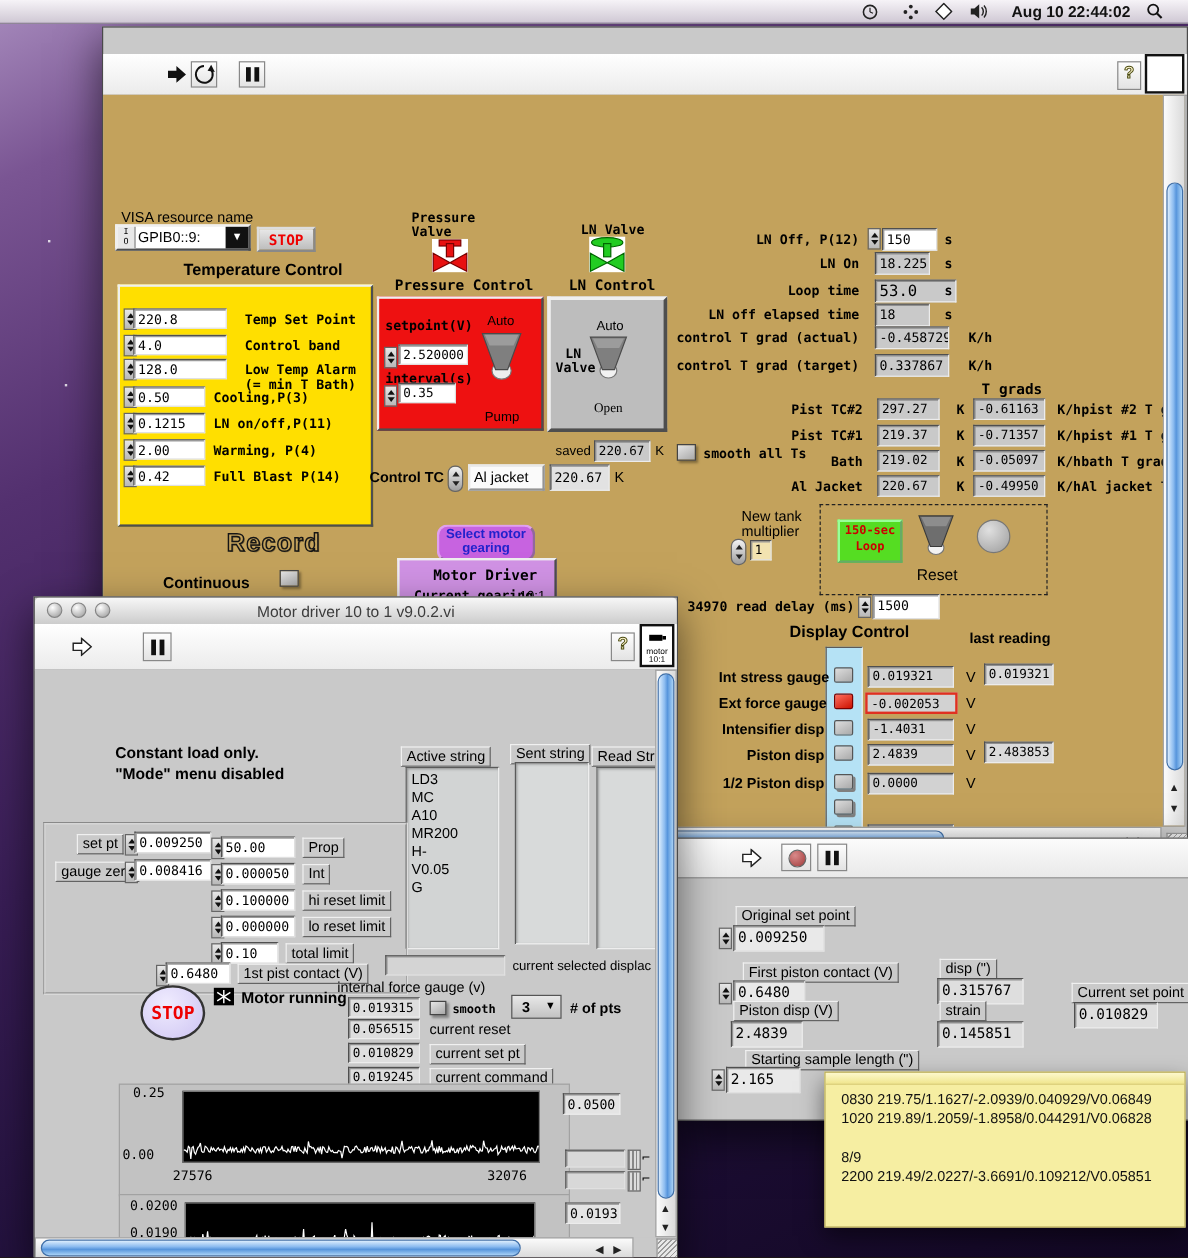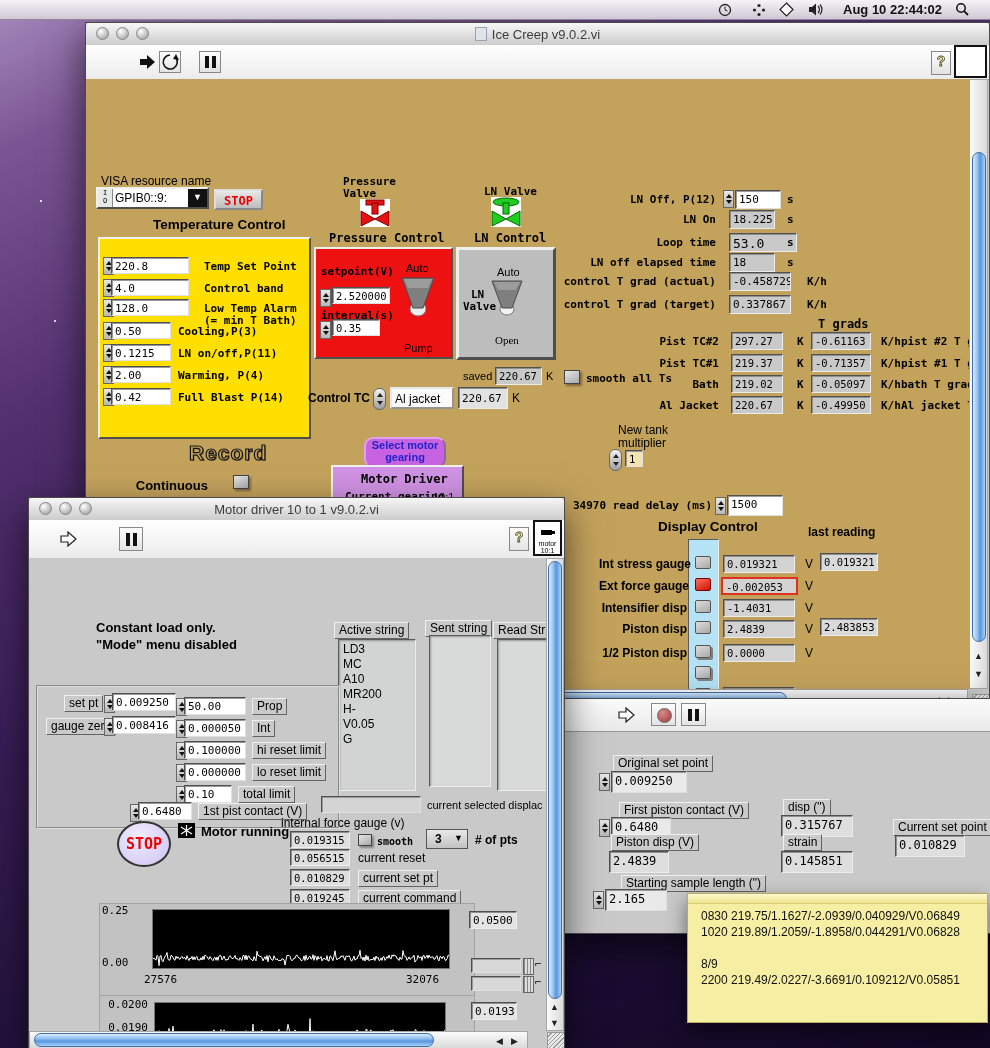--- a/index.html
+++ b/index.html
@@ -59,28 +59,20 @@
 </style>
 </head>
 <body>
 
 <div id="screen" style="--tan: #c3a25c; --yellow: #ffdf00; --red: #ee1111; --purple: #d092e4; --green: #55dd22; --blue: #b5e2f5;">
 
   <div class="abs" style="left:40px;top:200px;width:2px;height:2px;background:#fff;opacity:.8;
     box-shadow:14px 120px #fff,-10px 310px #ddd,30px 420px #fff,8px 640px #ccc,22px 780px #fff,870px 690px #eee,900px 760px #fff,835px 820px #ddd,910px 640px #fff;"></div>
 
   <div class="win" id="win-ice" style="left:85px;top:22px;width:903px;height:688px;">
-    <div class="titlebar">
-      <div class="tl" style="left:10px;"></div>
-      <div class="tl" style="left:30px;"></div>
-      <div class="tl" style="left:50px;"></div>
-      <div class="title">
-        <span class="abs" style="position:relative;display:inline-block;width:10px;height:12px;background:#dfe3ea;border:1px solid #9aa2b5;vertical-align:-2px;margin-right:5px;"></span><span>Ice Creep v9.0.2.vi</span>
-      </div>
-    </div>
     <div class="toolbar" style="top:22px;height:34px;">
       <svg class="abs" style="left:52px;top:9px;" width="18" height="16">
           <path d="M2 5 h7 V1 l8 7 -8 7 V11 H2 z" fill="#111"></path>
         </svg>
       <div class="tbtn" style="left:73px;top:6px;width:22px;height:22px;">
         <svg width="20" height="20" style="margin:0">
             <path d="M10 3 a7 7 0 1 0 6 3" fill="none" stroke="#111" stroke-width="1.6"></path>
             <polygon points="16,2 19,8 13,7" fill="#111"></polygon>
           </svg>
       </div>
@@ -241,20 +233,33 @@
           <div class="ind" style="left: 212px; top: 67px; width: 60px; height: 18px; position: absolute;">-0.49950</div>
           <div class="lvb f11" style="left: 282px; top: 70px; position: absolute;">K/h</div>
           <div class="lvb f11" style="left: 302px; top: 70px; width: 72px; overflow: hidden; position: absolute;">Al jacket T grad</div>
         </div>
 
       <div class="abs sys f12" style="left:532px;top:344px;">New tank</div>
       <div class="abs sys f12" style="left:532px;top:357px;">multiplier</div>
       <div class="rspin" style="left:523px;top:370px;"></div>
       <div class="abs fld" style="left:539px;top:371px;width:18px;height:17px;background:#f2e3b0;">1</div>
 
+      <div class="abs" style="left:597px;top:341px;width:188px;height:74px;border:1px dashed #222;">
+        <div class="abs" style="left:14px;top:12px;width:54px;height:36px;background:var(--green);border:2px outset #9f9;box-sizing:border-box;text-align:center;">
+          <div class="lvb f10" style="color:#c00;line-height:15px;">150-sec</div>
+          <div class="lvb f10" style="color:#c00;line-height:12px;">Loop</div>
+        </div>
+        <svg class="abs" style="left:79px;top:6px;" width="34" height="38" viewBox="0 0 36 40">
+          <ellipse cx="18" cy="31" rx="7" ry="6" fill="#f2f2f2" stroke="#777"></ellipse>
+          <polygon points="3,3 33,3 23,30 13,30" fill="#6e6e6e" stroke="#3a3a3a"></polygon>
+          <polygon points="5,4 31,4 27,12 9,12" fill="#8d8d8d"></polygon>
+        </svg>
+        <div class="abs sys f13" style="left:80px;top:50px;">Reset</div>
+        <div class="abs" style="left:130px;top:12px;width:26px;height:26px;border-radius:50%;background:radial-gradient(circle at 35% 30%,#e0e0e0,#9c9c9c);border:1px solid #777;"></div>
+      </div>
 
       <div class="abs lvb f11" style="left:487px;top:420px;">34970 read delay (ms)</div>
       <div class="spin" style="left:629px;top:418px;"></div>
       <div class="abs fld" style="left:641px;top:416px;width:56px;height:21px;font-size:11px;">1500</div>
 
       <div class="abs sys bold" style="left:572px;top:440px;font-size:13.5px;">Display Control</div>
       <div class="abs sys f12 bold" style="left:722px;top:446px;">last reading</div>
       <div class="abs" style="left:602px;top:460px;width:31px;height:198px;background:var(--blue);border:1px solid;border-color:#5a5a5a #eee #eee #5a5a5a;box-sizing:border-box;"></div>
       <div class="abs" id="display-rows" style="left:513px;top:464px;width:388px;height:200px;">
           <div class="sys f12 bold" style="left: 0px; top: 14px; width: 88px; text-align: right; position: absolute;">Int stress gauge</div>
@@ -473,21 +478,21 @@
       </div>
       <div class="abs sys f12 bold" style="left:446px;top:275px;"># of pts</div>
       <div class="abs ind" style="left:261px;top:291px;width:60px;height:17px;background:#dedede;">0.056515</div>
       <div class="abs sys f12" style="left:329px;top:293px;">current reset</div>
       <div class="abs ind" style="left:261px;top:311px;width:60px;height:17px;background:#dedede;">0.010829</div>
       <div class="abs chip" style="left:329px;top:312px;">current set pt</div>
       <div class="abs ind" style="left:261px;top:331px;width:60px;height:17px;background:#dedede;">0.019245</div>
       <div class="abs chip" style="left:329px;top:332px;">current command</div>
 
       <div class="abs" style="left:70px;top:345px;width:374px;height:92px;background:#c2c2c2;border:1px solid #a2a2a2;">
-        <div class="glabel" style="left:2px;top:0px;width:44px;text-align:left;">0.25</div>
+        <div class="glabel" style="left:2px;top:0px;width:44px;text-align:center;">0.25</div>
         <div class="glabel" style="left:2px;top:52px;width:44px;text-align:left;">0.00</div>
         <svg class="plot" id="g1" width="298" height="60" style="left:52px;top:5px;">
             <polyline points="0,48.6 1,48.3 2,49.0 3,50.2 4,45.4 5,46.3 6,55.7 7,46.2 8,45.4 9,50.5 10,51.8 11,48.7 12,46.2 13,45.4 14,42.5 15,49.3 16,50.2 17,50.0 18,45.2 19,45.9 20,47.3 21,49.7 22,50.2 23,46.2 24,48.4 25,46.8 26,48.6 27,49.3 28,47.4 29,46.4 30,48.5 31,47.7 32,47.7 33,49.6 34,45.7 35,48.6 36,50.6 37,47.9 38,48.8 39,46.4 40,49.8 41,46.7 42,49.6 43,47.2 44,46.5 45,50.1 46,49.5 47,50.3 48,47.7 49,50.0 50,46.3 51,49.6 52,45.0 53,45.7 54,46.7 55,48.6 56,49.3 57,46.5 58,48.0 59,49.7 60,50.7 61,48.0 62,47.3 63,50.3 64,47.0 65,50.4 66,46.1 67,45.5 68,45.8 69,49.9 70,48.3 71,46.1 72,48.9 73,50.5 74,49.1 75,49.9 76,46.9 77,45.7 78,47.1 79,48.7 80,48.3 81,47.7 82,45.4 83,48.9 84,48.6 85,49.3 86,50.4 87,47.6 88,49.5 89,50.4 90,45.6 91,45.4 92,49.6 93,45.1 94,49.9 95,46.1 96,46.0 97,48.5 98,48.9 99,50.1 100,50.9 101,46.6 102,49.1 103,50.8 104,41.2 105,45.7 106,45.4 107,46.9 108,46.3 109,47.8 110,50.9 111,48.6 112,46.7 113,49.5 114,45.5 115,51.8 116,45.7 117,46.3 118,48.8 119,50.1 120,50.2 121,45.8 122,48.1 123,49.7 124,48.7 125,50.3 126,50.5 127,50.3 128,50.6 129,48.7 130,49.2 131,49.6 132,55.1 133,50.1 134,45.3 135,45.6 136,45.3 137,46.3 138,49.7 139,50.6 140,49.9 141,48.1 142,48.4 143,45.6 144,45.1 145,46.9 146,48.2 147,48.2 148,50.5 149,50.6 150,49.5 151,45.9 152,50.6 153,45.1 154,49.5 155,49.4 156,46.6 157,46.3 158,49.1 159,48.7 160,44.7 161,50.3 162,45.6 163,47.0 164,50.3 165,46.2 166,49.1 167,48.1 168,46.5 169,50.9 170,48.9 171,48.5 172,48.8 173,49.8 174,45.6 175,51.0 176,51.0 177,45.9 178,46.6 179,48.8 180,50.7 181,46.0 182,40.8 183,47.2 184,49.9 185,48.5 186,48.3 187,48.0 188,45.9 189,46.8 190,45.6 191,48.1 192,50.3 193,46.2 194,46.1 195,46.8 196,45.6 197,47.7 198,50.7 199,50.8 200,48.6 201,46.1 202,50.2 203,48.6 204,49.0 205,45.8 206,45.6 207,40.3 208,48.4 209,47.3 210,50.4 211,47.0 212,51.0 213,45.1 214,50.0 215,46.2 216,50.8 217,49.6 218,50.0 219,49.0 220,49.8 221,47.2 222,50.6 223,46.0 224,48.4 225,47.3 226,50.4 227,50.3 228,47.8 229,50.4 230,46.9 231,46.7 232,50.4 233,48.9 234,46.6 235,48.3 236,45.0 237,48.1 238,49.1 239,44.9 240,46.4 241,44.7 242,45.9 243,46.0 244,48.6 245,48.8 246,50.5 247,47.2 248,49.2 249,49.1 250,40.6 251,45.2 252,46.6 253,46.7 254,50.4 255,49.0 256,46.9 257,49.3 258,48.7 259,47.3 260,47.1 261,45.2 262,52.1 263,50.6 264,49.4 265,45.4 266,47.7 267,47.9 268,46.6 269,50.5 270,46.0 271,45.4 272,48.5 273,47.0 274,45.2 275,48.3 276,45.0 277,47.4 278,47.3 279,47.0 280,47.0 281,49.4 282,49.0 283,46.9 284,45.7 285,49.6 286,50.9 287,46.4 288,46.8 289,48.7 290,46.5 291,47.0 292,49.9 293,50.6 294,48.7 295,45.3 296,45.2 297,49.4 298,46.9 " fill="none" stroke="#fff" stroke-width="1"></polyline>
           </svg>
         <div class="glabel" style="left:44px;top:69px;">27576</div>
         <div class="glabel" style="left:306px;top:69px;">32076</div>
       </div>
       <div class="abs ind" style="left:440px;top:353px;width:48px;height:18px;background:#e4e4e4;font-size:11px;">0.0500</div>
       <div class="abs fld" style="left:442px;top:400px;width:50px;height:15px;background:#d8d8d8;"></div>
       <div class="abs" style="left:494px;top:400px;width:9px;height:15px;background:repeating-linear-gradient(90deg,#888 0 1px,#ddd 1px 3px);border:1px solid #666;"></div>

